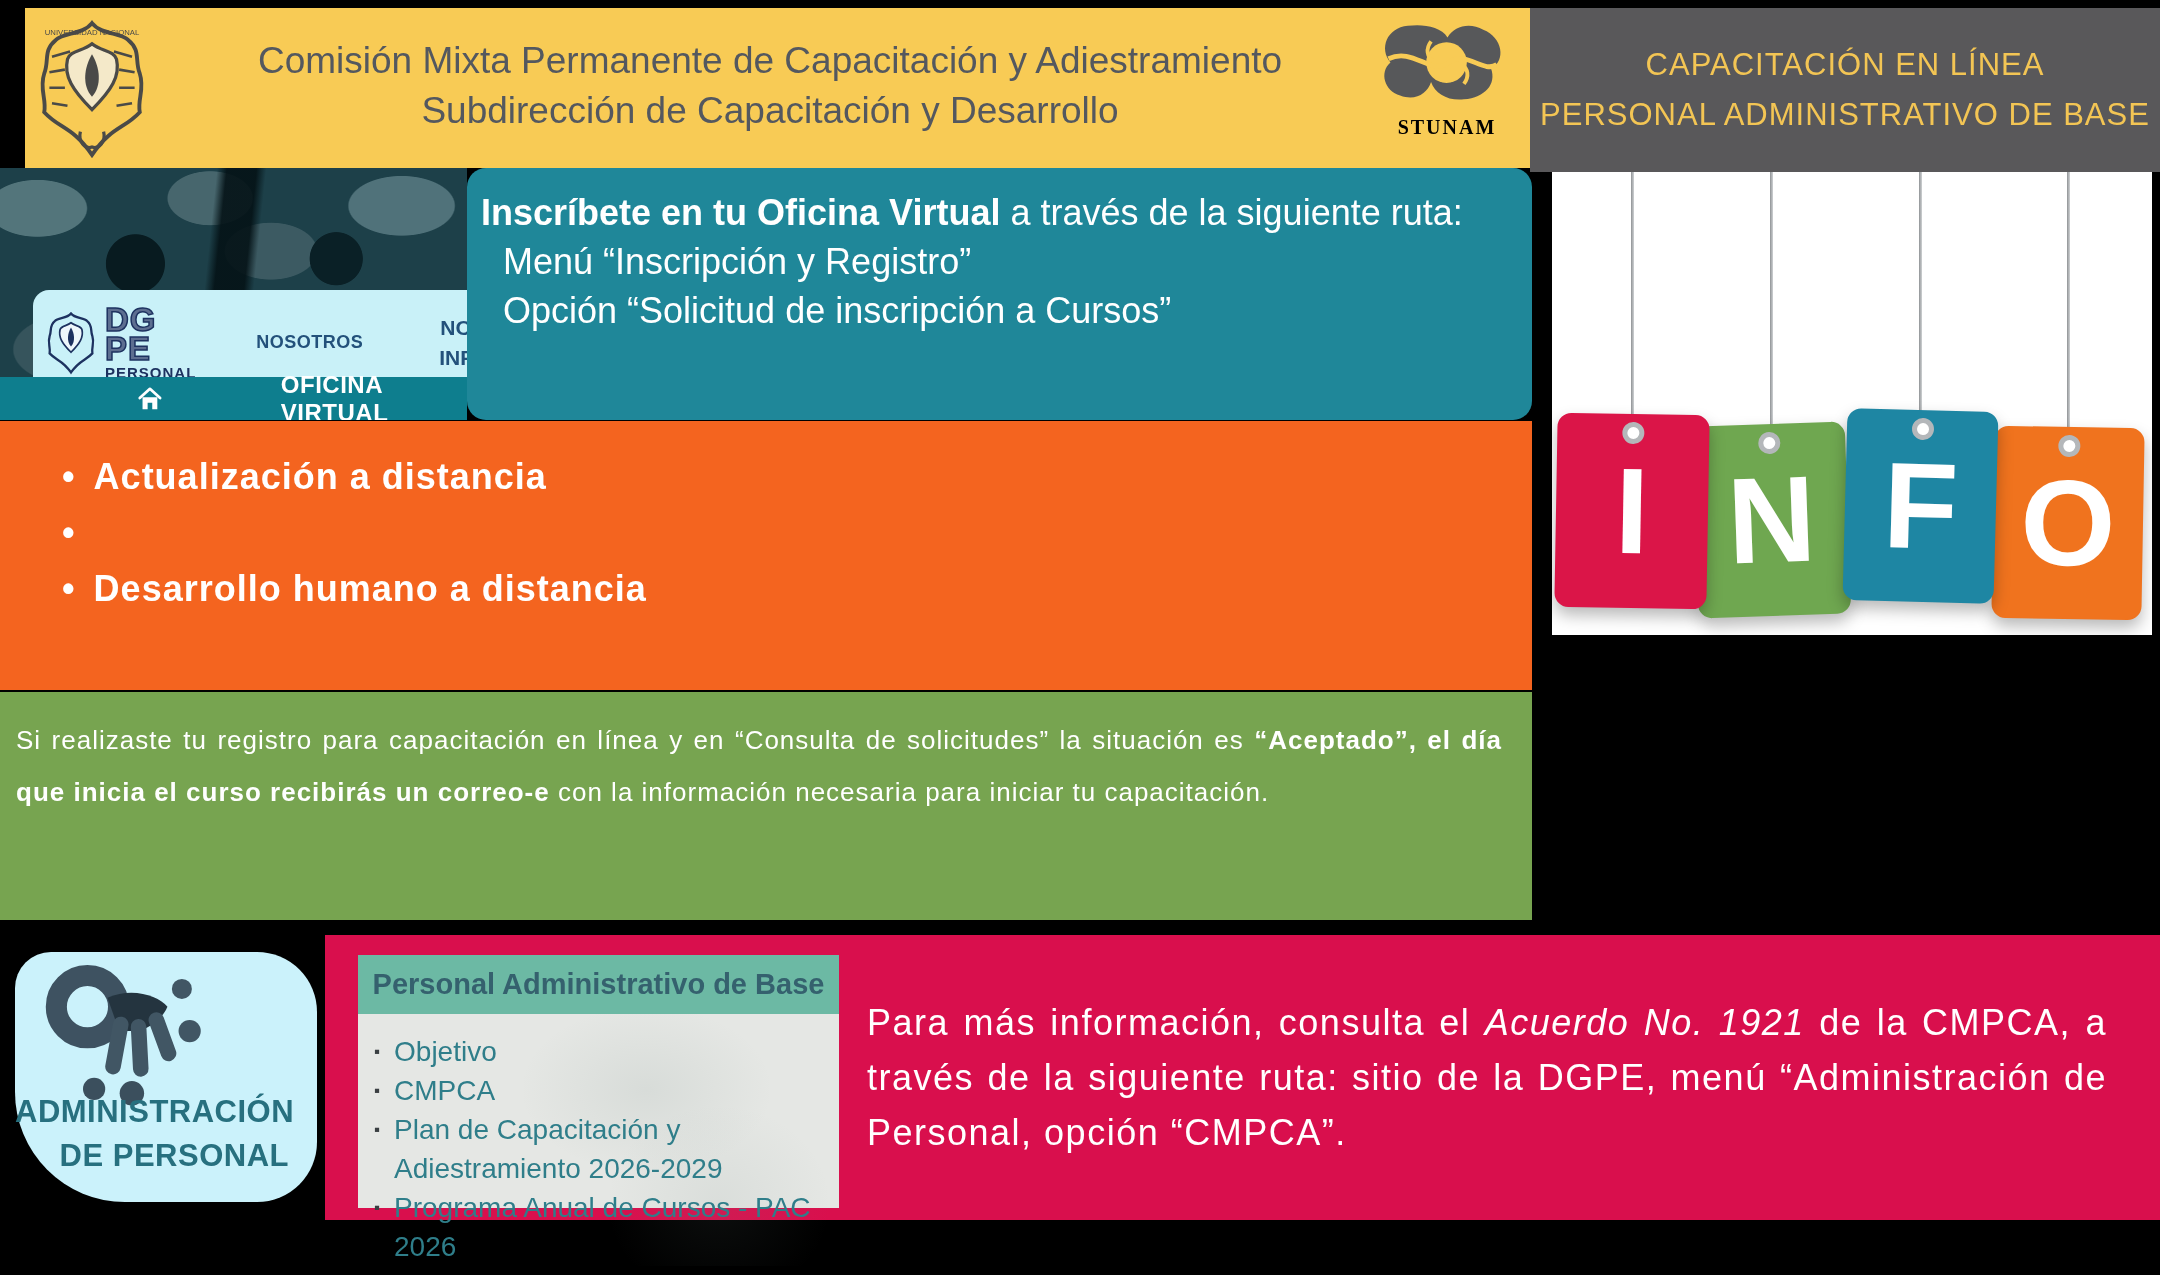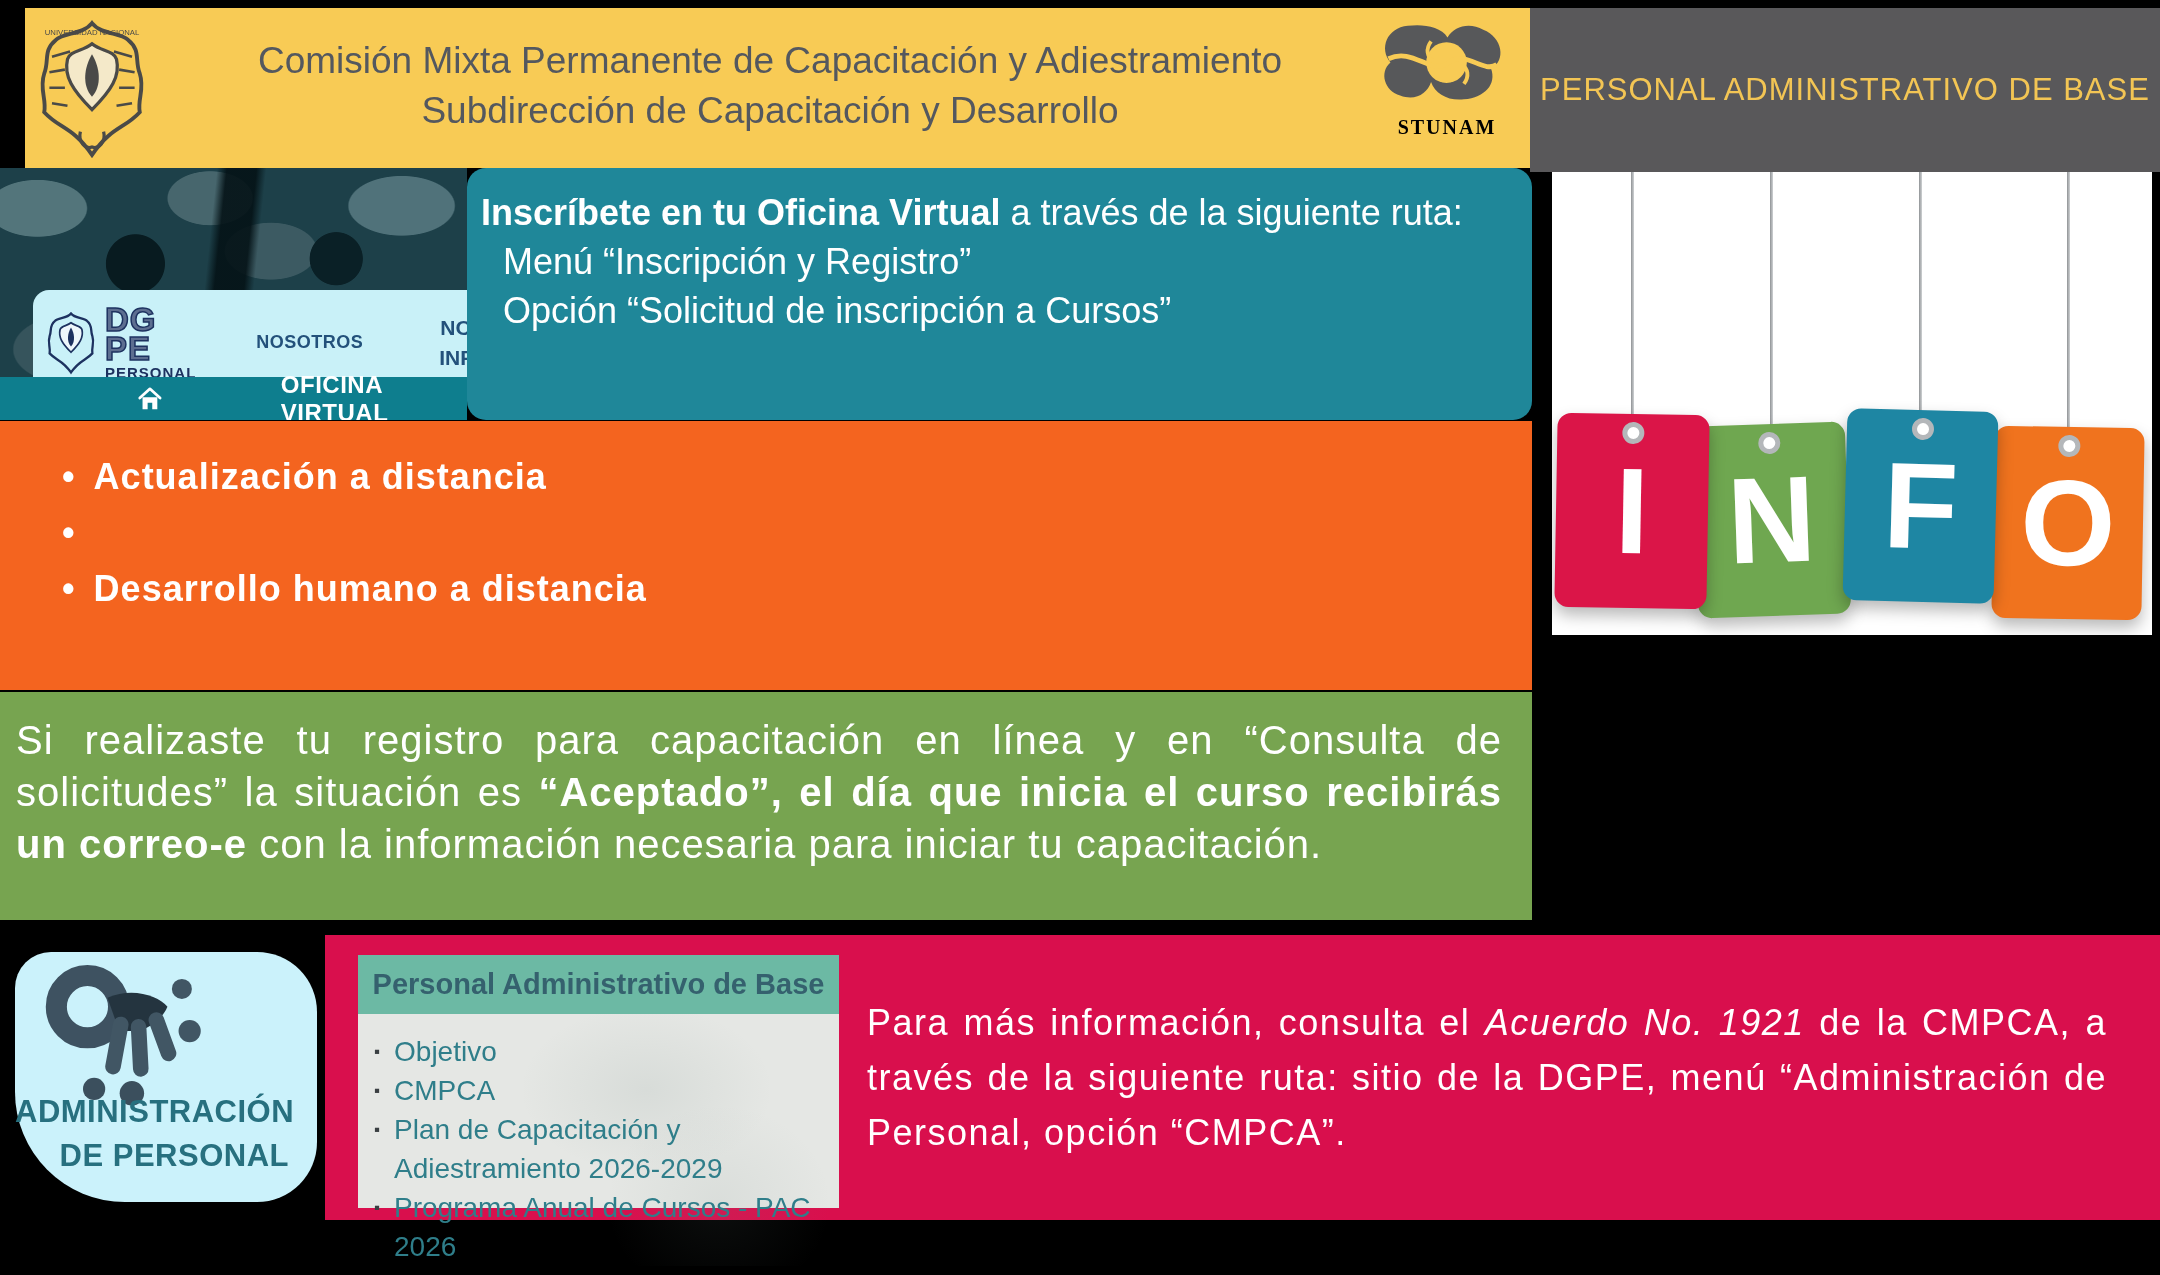--- a/index.html
+++ b/index.html
@@ -53,21 +53,21 @@
   .teal-block{left:467px;top:168px;width:1065px;height:252px;background:#1F8799;color:#fff;border-radius:19px;}
   .teal-inner{padding:20px 28px 0 14px;font-size:36px;line-height:49px;}
   .teal-inner p{margin:0;text-align:justify;}
   .t-indent{margin-left:22px !important;}
   .orange-block{left:0;top:421px;width:1532px;height:269px;background:#F4641F;color:#fff;}
   .orange-inner{padding:22px 30px 0 16px;font-size:36px;line-height:51px;letter-spacing:1px;}
   .orange-inner p{margin:0;text-align:justify;}
   .o-bullets{margin-top:6px;margin-left:46px;font-weight:700;}
   .o-row{display:flex;gap:18px;align-items:baseline;line-height:56px;}
   .green-block{left:0;top:692px;width:1532px;height:228px;background:#77A450;color:#fff;}
-  .green-inner{padding:22px 30px 0 16px;font-size:40px;line-height:52px;letter-spacing:1px;
+  .green-inner{padding:22px 30px 0 16px;font-size:26px;line-height:52px;letter-spacing:1px;
                text-align:justify;margin:0;}
 
   
   .info-img{left:1552px;top:172px;width:600px;height:463px;background:#fff;overflow:hidden;}
   .string{width:3px;background:linear-gradient(90deg,#8f9295,#cfd2d4);top:0;}
   .tag{border-radius:14px;display:flex;align-items:center;justify-content:center;
        box-shadow:0 8px 16px rgba(0,0,0,.28);}
   .tag-letter{color:#fff;font-weight:700;font-size:122px;font-family:"Liberation Sans",sans-serif;}
   .grommet{position:absolute;top:8px;left:50%;margin-left:-11px;width:22px;height:22px;
            border-radius:50%;background:#fff;border:5px solid #b4b7ba;box-sizing:border-box;}
@@ -113,20 +113,21 @@
         <path d="M34 12 C12 14 4 36 16 50 C4 60 10 80 26 84 C42 90 54 82 58 70 C62 82 76 90 92 88 C114 86 126 72 120 56 C136 48 132 24 112 16 C98 8 82 12 75 24 C68 12 48 10 34 12 Z" fill="#57585a"></path>
         <circle cx="74" cy="50" r="21" fill="#F8CB55"></circle>
         <path d="M14 46 C40 34 58 64 76 50 C94 36 112 62 126 52" stroke="#F8CB55" stroke-width="5" fill="none"></path>
         <path d="M58 28 C52 36 54 44 60 48 M92 72 C98 64 96 56 90 52" stroke="#F8CB55" stroke-width="4" fill="none"></path>
       </svg>
       <div class="stunam-word">STUNAM</div>
     </div>
   </div>
 
   <div class="abs gray-block">
+    <div class="gray-line">CAPACITACIÓN EN LÍNEA</div>
     <div class="gray-line">PERSONAL ADMINISTRATIVO DE BASE</div>
   </div>
 
   <div class="abs site-shot">
     <div class="abs stone"></div>
     <div class="abs site-nav">
       <svg class="crest-small" width="52" height="64" viewBox="0 0 90 110">
         <path d="M45 4 C38 13 23 11 17 17 C7 25 12 33 8 43 C4 55 10 63 8 73 C20 86 30 84 45 106 C60 84 70 86 82 73 C80 63 86 55 82 43 C78 33 83 25 73 17 C67 11 52 13 45 4 Z" fill="none" stroke="#1d3260" stroke-width="4"></path>
         <path d="M45 20 C38 26 28 25 26 32 C23 45 30 56 45 71 C60 56 67 45 64 32 C62 25 52 26 45 20 Z" fill="#eef7fb" stroke="#1d3260" stroke-width="3"></path>
         <path d="M45 28 C39 38 37 52 45 61 C53 52 51 38 45 28 Z" fill="#1d3260"></path>

